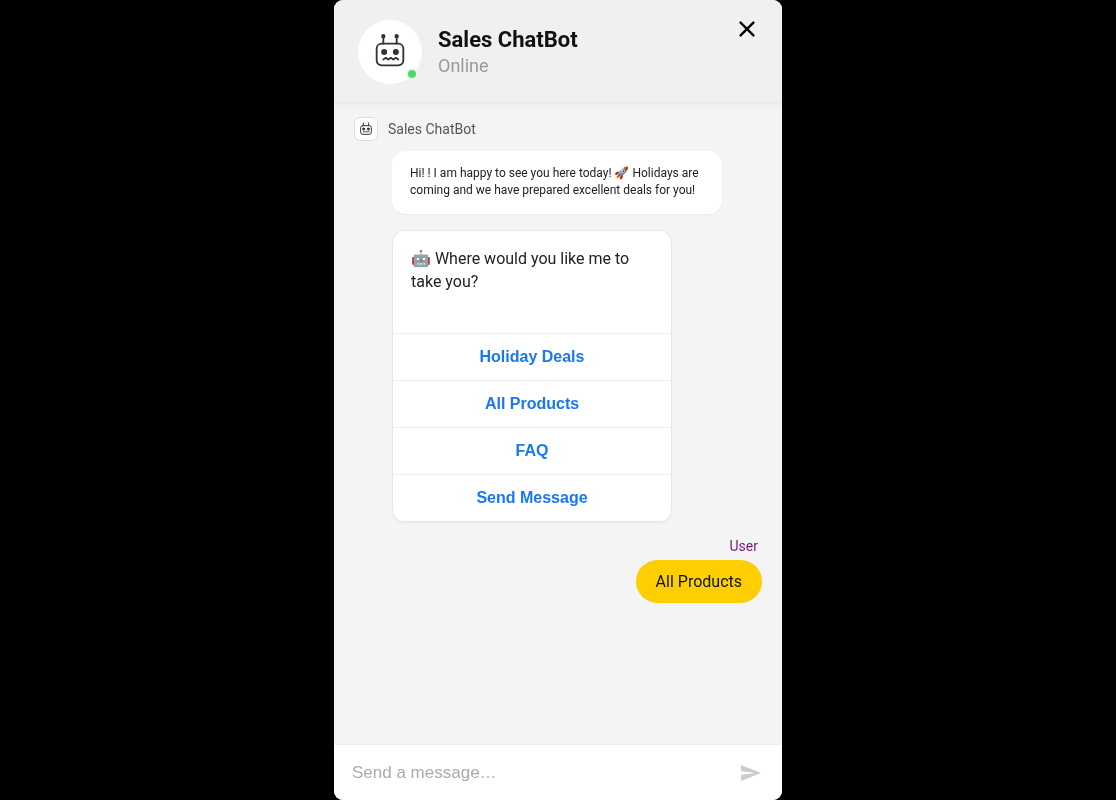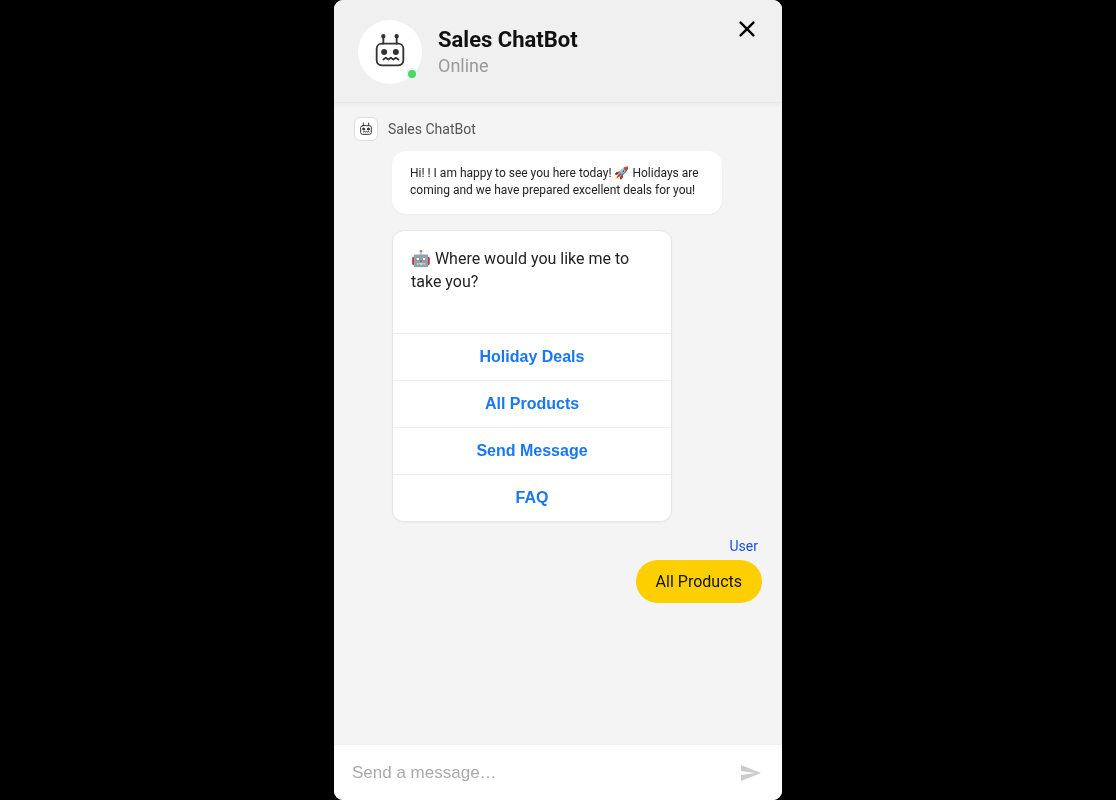--- a/index.html
+++ b/index.html
@@ -148,21 +148,21 @@
     .option-btn:last-child { border-bottom: none; }
     .user-block {
       display: flex;
       flex-direction: column;
       align-items: flex-end;
       margin-top: 14px;
       padding-right: 2px;
     }
     .user-label {
       font-size: 14px;
-      color: #1d4ed8;
+      color: #701a75;
       margin-bottom: 6px;
       margin-right: 4px;
     }
     .user-bubble {
       background: #fdcf00;
       color: #111;
       font-size: 16px;
       padding: 12px 20px;
       border-radius: 22px;
       font-weight: 400;
@@ -242,22 +242,22 @@
       </div>
       <div class="sender-name">Sales ChatBot</div>
     </div>
 
     <div class="bubble">Hi! ! I am happy to see you here today! 🚀 Holidays are coming and we have prepared excellent deals for you!</div>
 
     <div class="option-card">
       <div class="option-prompt">🤖 Where would you like me to take you?</div>
       <button class="option-btn">Holiday Deals</button>
       <button class="option-btn">All Products</button>
+      <button class="option-btn">FAQ</button>
       <button class="option-btn">Send Message</button>
-      <button class="option-btn">FAQ</button>
     </div>
 
     <div class="user-block">
       <div class="user-label">User</div>
       <div class="user-bubble">All Products</div>
     </div>
 
   </div>
 
   <div class="composer">

